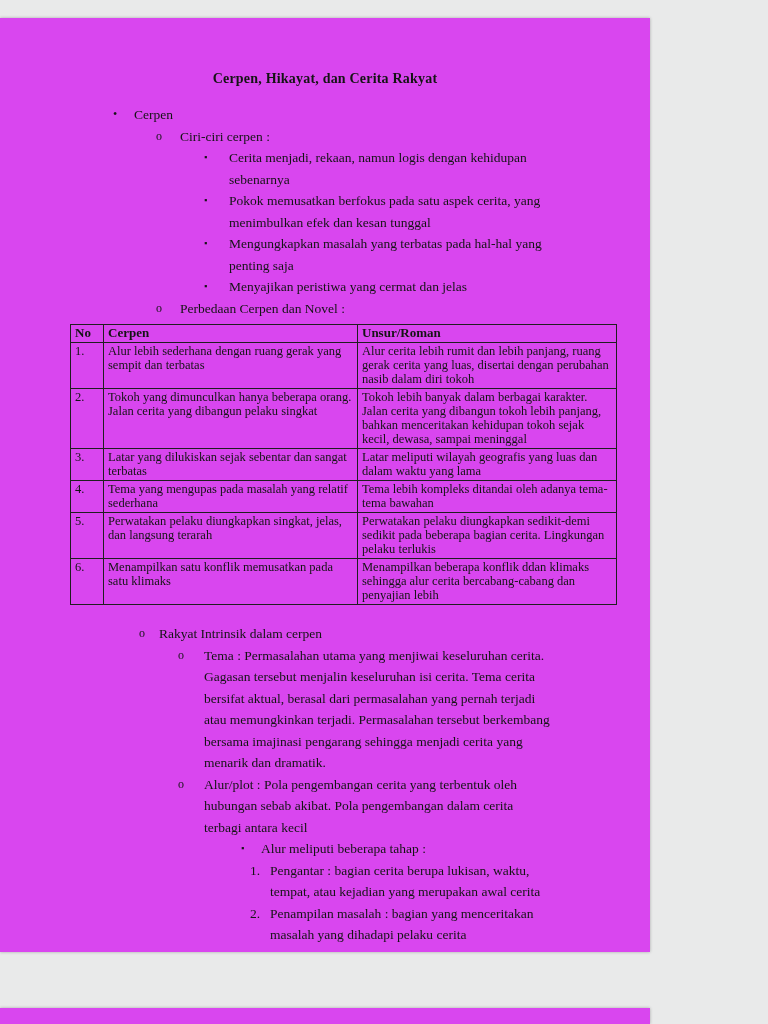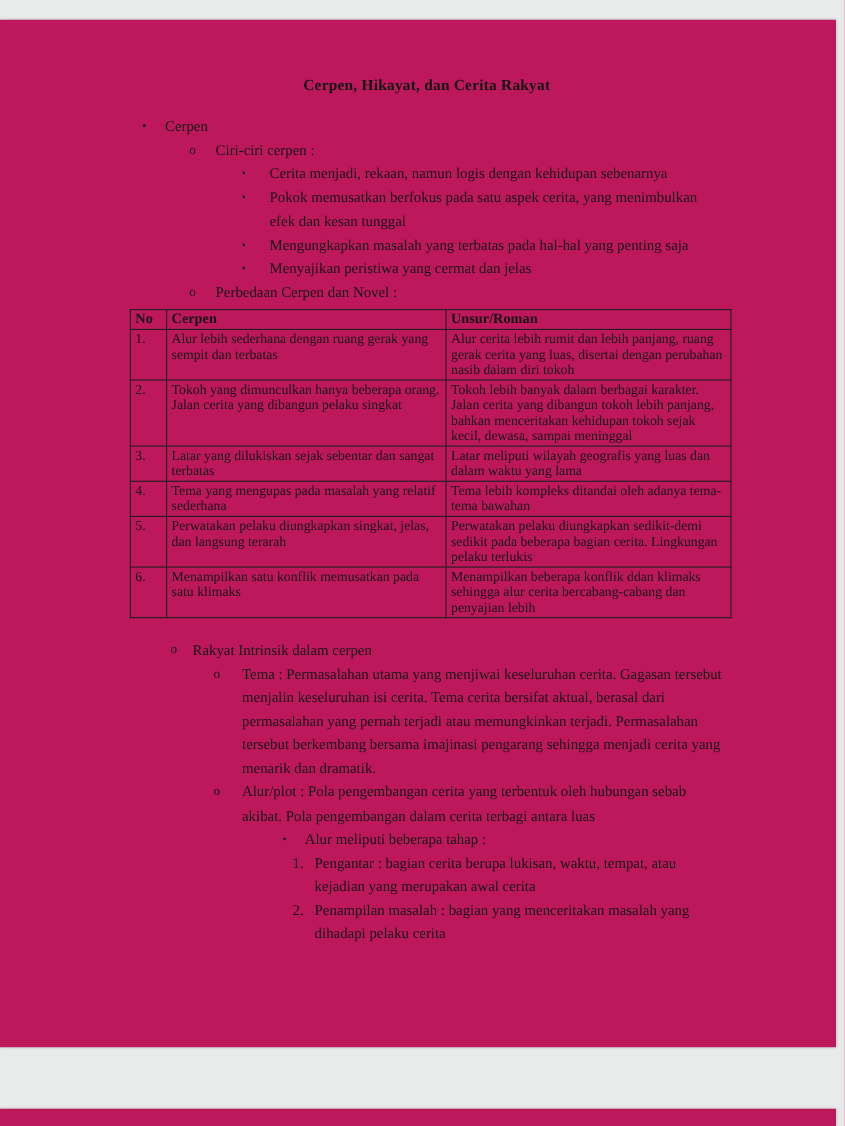--- a/index.html
+++ b/index.html
@@ -5,21 +5,21 @@
   * { margin:0; padding:0; box-sizing:border-box; }
   html,body { width:768px; height:1024px; }
   body {
     background:#e9eaea;
     font-family:"Liberation Serif", serif;
     color:#141414;
     overflow:hidden;
   }
   .viewer { width:768px; height:1024px; display:flex; flex-direction:column; }
   .pad-top { height:18px; flex:0 0 auto; }
-  .page { background:#be185d; width:760px;padding-left:16px; }
+  .page { background:#d946ef; width:650px; }
   .page1 { flex:0 0 auto; height:934px; padding-top:52px; box-shadow:0 0 3px rgba(0,0,0,.28); }
   .gap { height:56px; flex:0 0 auto; }
   .page2 { flex:1 1 auto; box-shadow:0 0 3px rgba(0,0,0,.28); }
 
   .title { text-align:center; font-weight:bold; font-size:14px; line-height:18px; letter-spacing:.2px; }
 
   .content { margin-top:16px; font-size:13.5px; line-height:21.5px; }
   .li { display:flex; margin-right:100px; }
   .marker { flex:0 0 auto; }
   .txt { flex:1 1 auto; }
@@ -27,21 +27,21 @@
   .l1 { margin-left:113px; }  .l1 .marker { width:21px; font-size:12px; }
   .l2 { margin-left:156px; }  .l2 .marker { width:24px; font-size:12px; }
   .l3 { margin-left:204px; }  .l3 .marker { width:25px; font-size:9px; }
   .l2b { margin-left:139px; } .l2b .marker { width:20px; font-size:12px; }
   .l3o { margin-left:178px; } .l3o .marker { width:26px; font-size:12px; }
   .l4s { margin-left:241px; } .l4s .marker { width:20px; font-size:9px; }
   .l4n { margin-left:250px; } .l4n .marker { width:20px; font-size:13.5px; }
 
   table.cmp {
     border-collapse:collapse; table-layout:fixed;
-    margin:5px 0 0 102px; width:546px;
+    margin:5px 0 0 70px; width:546px;
     font-size:12.5px; line-height:14px;
   }
   .cmp th, .cmp td {
     border:1px solid #1f1f1f;
     padding:1px 4px 2px 4px;
     vertical-align:top; text-align:left;
   }
   .cmp th { font-weight:bold; font-size:13px; }
   .col-no { width:33px; }
   .col-cerpen { width:254px; }
@@ -145,21 +145,21 @@
         <span class="txt">Rakyat Intrinsik dalam cerpen</span>
       </div>
 
       <div class="li l3o">
         <span class="marker">o</span>
         <span class="txt">Tema : Permasalahan utama yang menjiwai keseluruhan cerita. Gagasan tersebut menjalin keseluruhan isi cerita. Tema cerita bersifat aktual, berasal dari permasalahan yang pernah terjadi atau memungkinkan terjadi. Permasalahan tersebut berkembang bersama imajinasi pengarang sehingga menjadi cerita yang menarik dan dramatik.</span>
       </div>
 
       <div class="li l3o">
         <span class="marker">o</span>
-        <span class="txt">Alur/plot : Pola pengembangan cerita yang terbentuk oleh hubungan sebab akibat. Pola pengembangan dalam cerita terbagi antara luas</span>
+        <span class="txt">Alur/plot : Pola pengembangan cerita yang terbentuk oleh hubungan sebab akibat. Pola pengembangan dalam cerita terbagi antara kecil</span>
       </div>
 
       <div class="li l4s">
         <span class="marker">▪</span>
         <span class="txt">Alur meliputi beberapa tahap :</span>
       </div>
 
       <div class="li l4n">
         <span class="marker">1.</span>
         <span class="txt">Pengantar : bagian cerita berupa lukisan, waktu, tempat, atau kejadian yang merupakan awal cerita</span>

